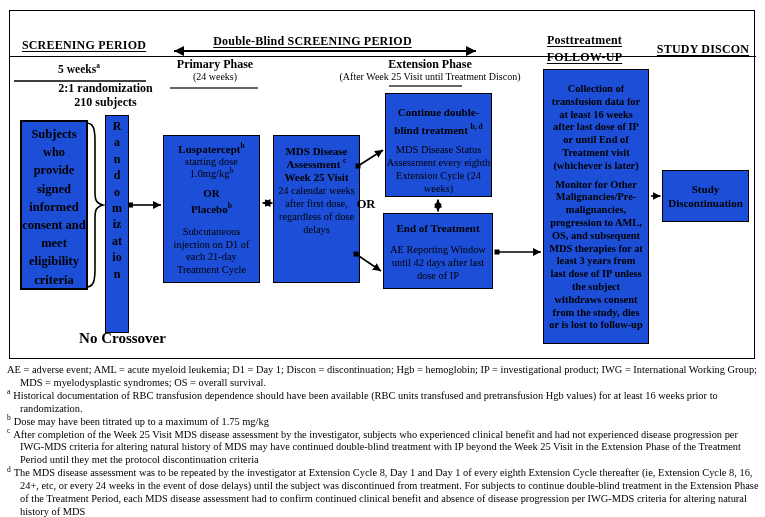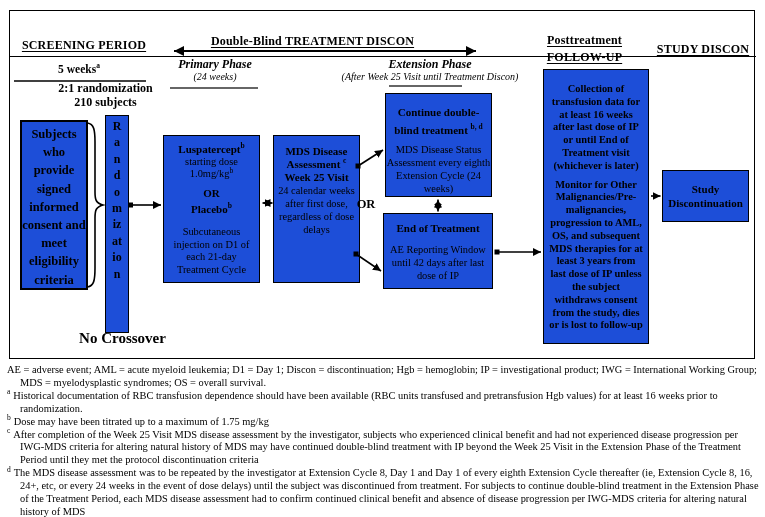--- a/index.html
+++ b/index.html
@@ -12,21 +12,21 @@
   .hdr{position:absolute;font-weight:bold;font-size:12px;text-align:center;
        text-decoration:underline;text-underline-offset:2px;letter-spacing:.2px;}
   .screening-header{left:14px;top:38px;width:140px;}
   .treatment-header{left:185px;top:34px;width:255px;}
   .post-header{left:537px;top:0;width:95px;line-height:17px;margin-top:32px;}
   .discon-header{left:648px;top:42px;width:110px;}
 
   .lbl{position:absolute;text-align:center;font-weight:bold;}
   .five-weeks{left:20px;top:63px;width:118px;font-size:11.5px;}
   .rand-info{left:48px;top:82px;width:115px;font-size:12px;line-height:13.5px;}
-  .phase{position:absolute;text-align:center;font-style:italic;}
+  .phase{position:absolute;text-align:center;}
   .primary-phase{left:163px;top:57px;width:104px;}
   .extension-phase{left:330px;top:57px;width:200px;}
   .phase-title{font-weight:bold;font-size:12px;line-height:14px;}
   .phase-sub{font-size:10px;line-height:12px;}
   .or-label{left:350px;top:197px;width:32px;font-size:12.5px;}
   .no-crossover{left:70px;top:330px;width:105px;font-size:15px;}
 
   .box{position:absolute;border:1.5px solid #000;background:#1d4ed8;text-align:center;box-sizing:border-box;}
   .subjects-box{left:20px;top:120px;width:68px;height:170px;border-width:2px;
                 font-size:12.5px;font-weight:bold;line-height:18.2px;padding-top:3px;}
@@ -54,21 +54,21 @@
 </style>
 </head>
 <body>
 
 <div id="screen">
 
   <div class="abs frame"></div>
   <div class="abs hdr-sep"></div>
 
   <div class="hdr screening-header">SCREENING PERIOD</div>
-  <div class="hdr treatment-header">Double-Blind TREATMENT DISCON</div>
+  <div class="hdr treatment-header">Double-Blind SCREENING PERIOD</div>
   <div class="hdr post-header">
     <div>Posttreatment</div>
     <div>FOLLOW-UP</div>
     <div>PERIOD</div>
   </div>
   <div class="hdr discon-header">STUDY DISCON</div>
 
   <div class="lbl five-weeks">
     <span>5 weeks</span><sup>a</sup>
   </div>

